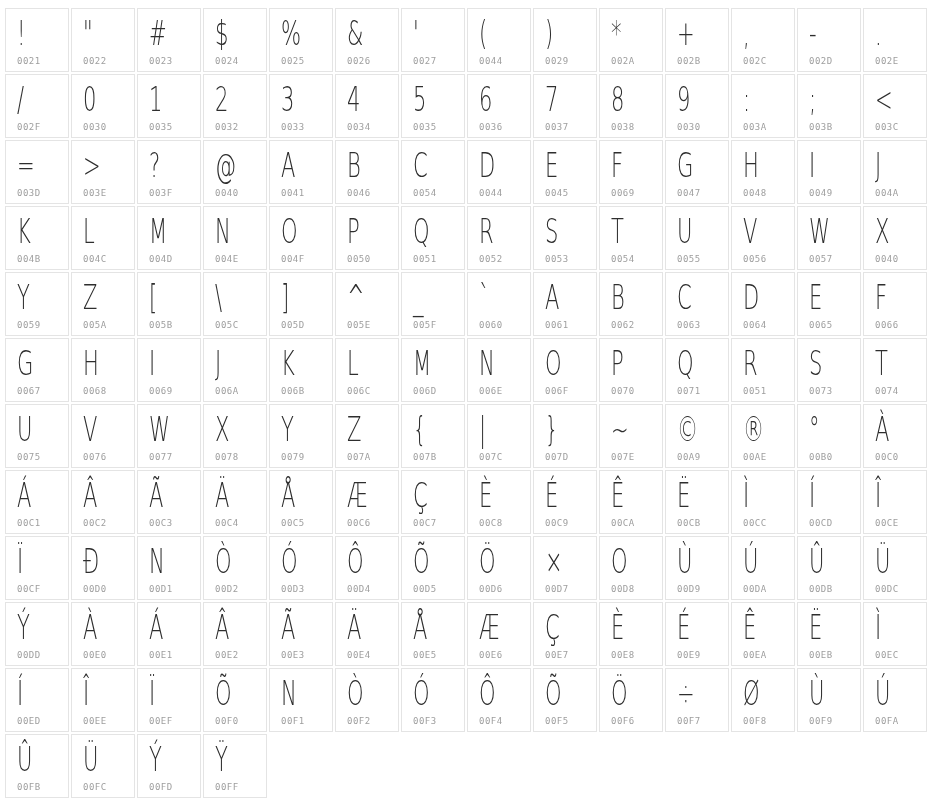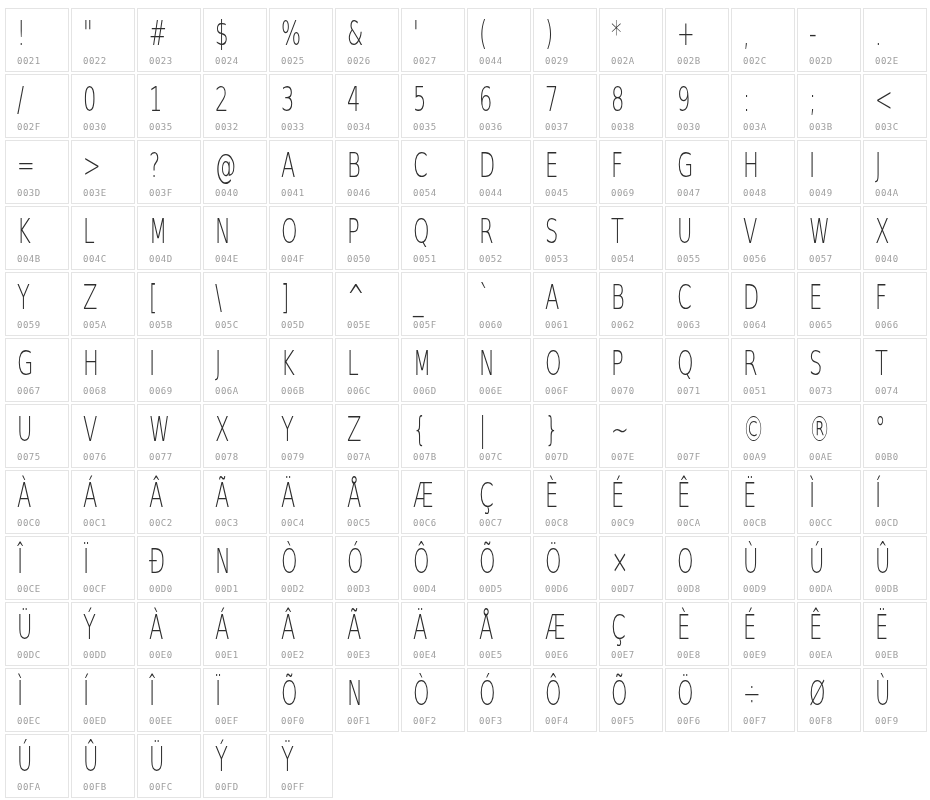--- a/index.html
+++ b/index.html
@@ -423,24 +423,20 @@
     </div>
     <div class="cell">
       <div class="glyph">}</div>
       <div class="code">007D</div>
     </div>
     <div class="cell">
       <div class="glyph">~</div>
       <div class="code">007E</div>
     </div>
     <div class="cell">
-      <div class="glyph"></div>
-      <div class="code">007F</div>
-    </div>
-    <div class="cell">
       <div class="glyph">©</div>
       <div class="code">00A9</div>
     </div>
     <div class="cell">
       <div class="glyph">®</div>
       <div class="code">00AE</div>
     </div>
     <div class="cell">
       <div class="glyph">°</div>
       <div class="code">00B0</div>

